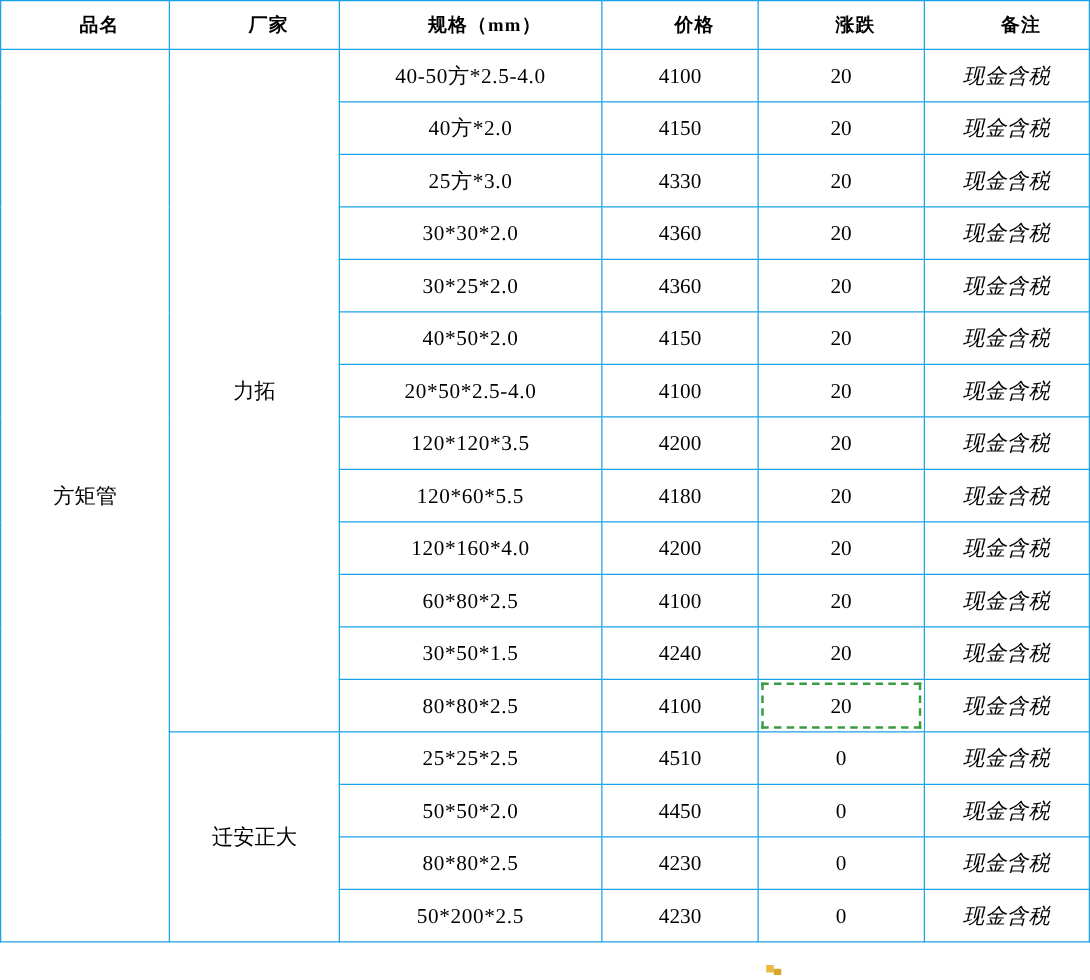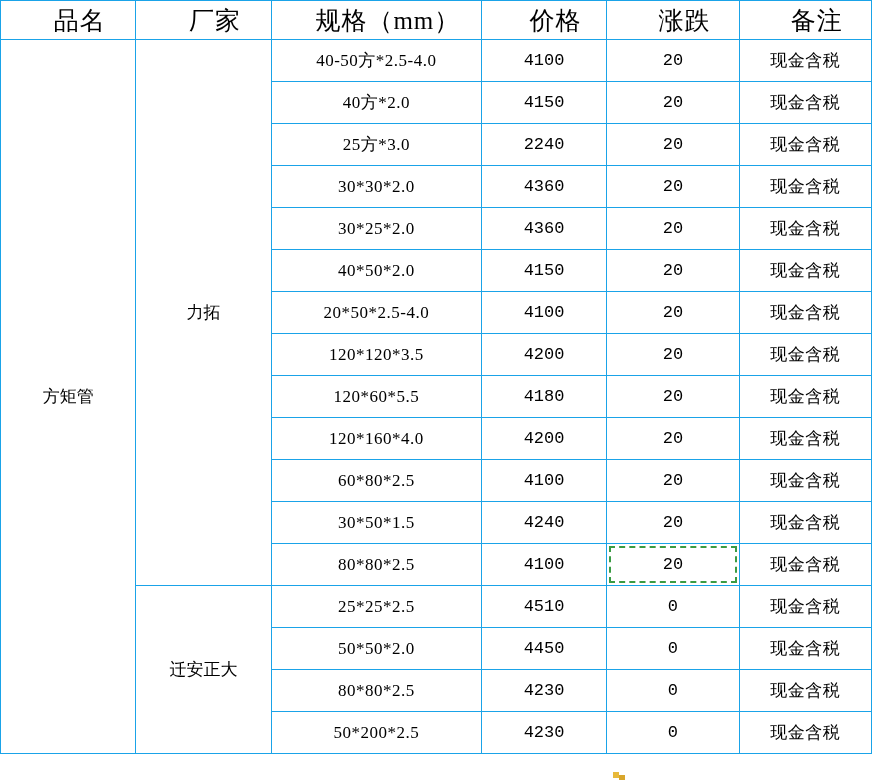--- a/index.html
+++ b/index.html
@@ -35,45 +35,45 @@
   table.price-table td {
     border: 1px solid #1aa3e8;
     text-align: center;
     vertical-align: middle;
     color: #000000;
     background: #ffffff;
     padding: 0;
   }
   table.price-table thead th {
     height: 38px;
-    font-size: 25px;
-    font-weight: normal;
+    font-size: 15px;
+    font-weight: bold;
     letter-spacing: 1px;
     padding-left: 23px;
   }
   table.price-table tbody td {
     height: 41px;
     font-size: 17px;
     font-weight: normal;
   }
   td.group-cell {
     font-size: 19px;
   }
   td.spec-cell {
     font-size: 17px;
     letter-spacing: 0.5px;
     font-family: Liberation Serif, serif;
   }
   td.num-cell {
     font-size: 17px;
-    font-family: Liberation Mono, monospace;
   }
   td.remark-cell {
     font-size: 17px;
     letter-spacing: 0.5px;
+    font-style: italic;
   }
   
   td.selected {
     position: relative;
   }
   td.selected .sel-box {
     position: absolute;
     left: 2px;
     top: 2px;
     right: 2px;
@@ -125,21 +125,21 @@
           <td class="remark-cell">现金含税</td>
         </tr>
         <tr>
           <td class="spec-cell">40方*2.0</td>
           <td class="num-cell">4150</td>
           <td class="num-cell">20</td>
           <td class="remark-cell">现金含税</td>
         </tr>
         <tr>
           <td class="spec-cell">25方*3.0</td>
-          <td class="num-cell">2240</td>
+          <td class="num-cell">4330</td>
           <td class="num-cell">20</td>
           <td class="remark-cell">现金含税</td>
         </tr>
         <tr>
           <td class="spec-cell">30*30*2.0</td>
           <td class="num-cell">4360</td>
           <td class="num-cell">20</td>
           <td class="remark-cell">现金含税</td>
         </tr>
         <tr>

